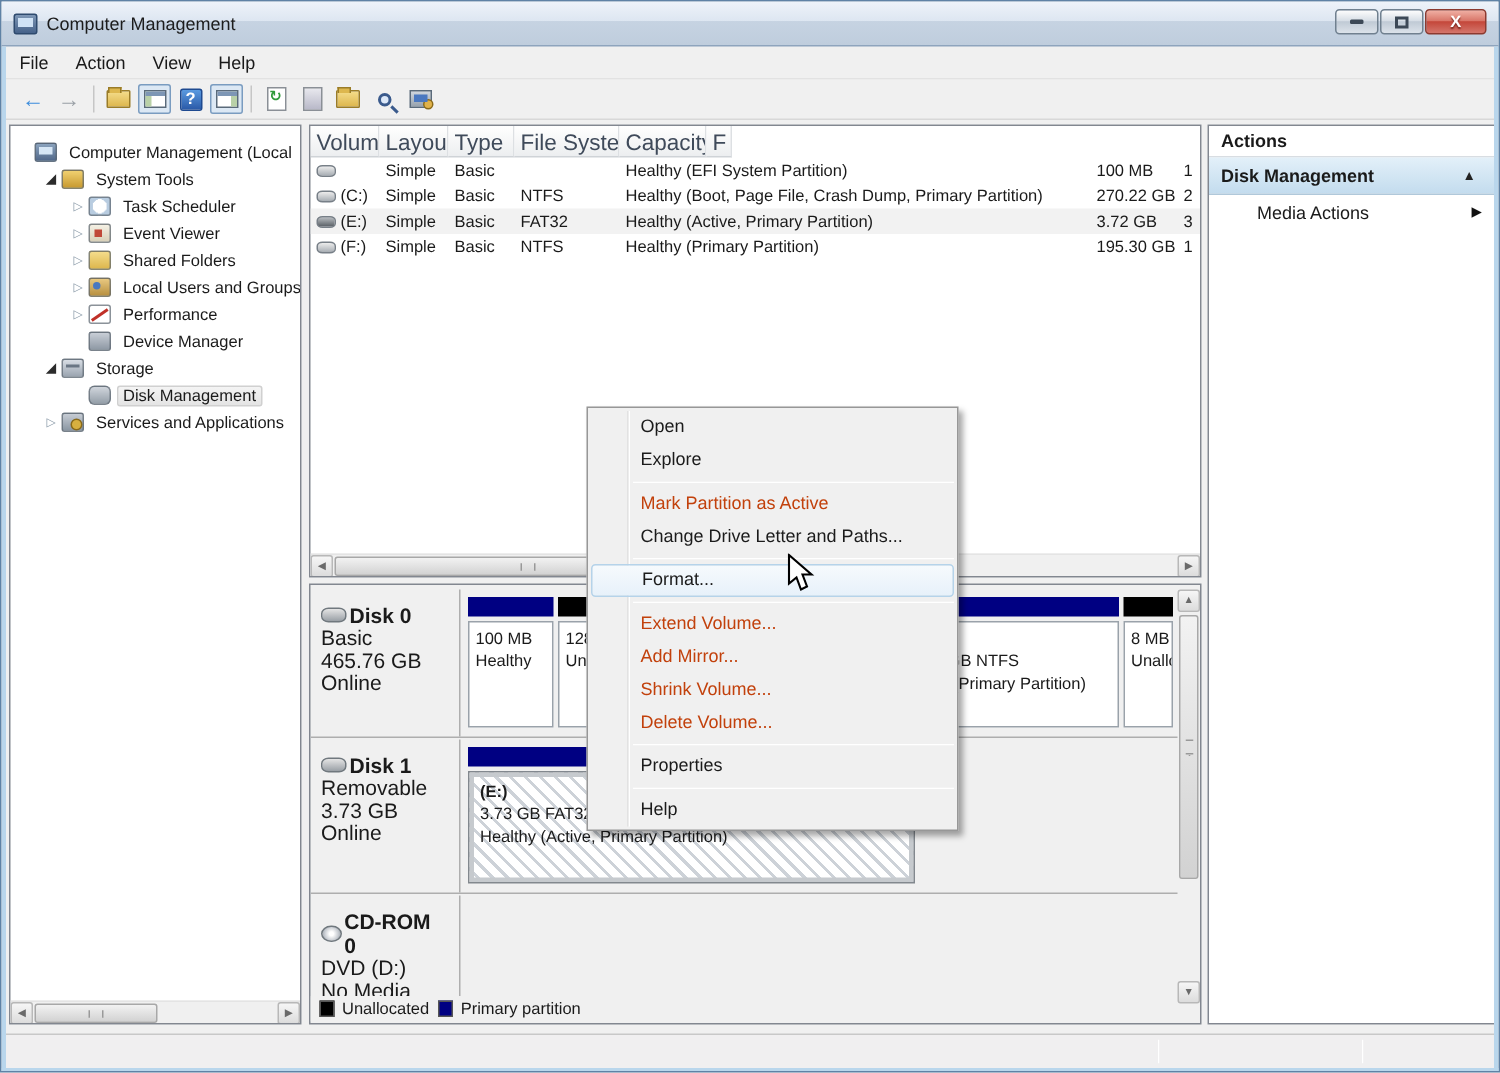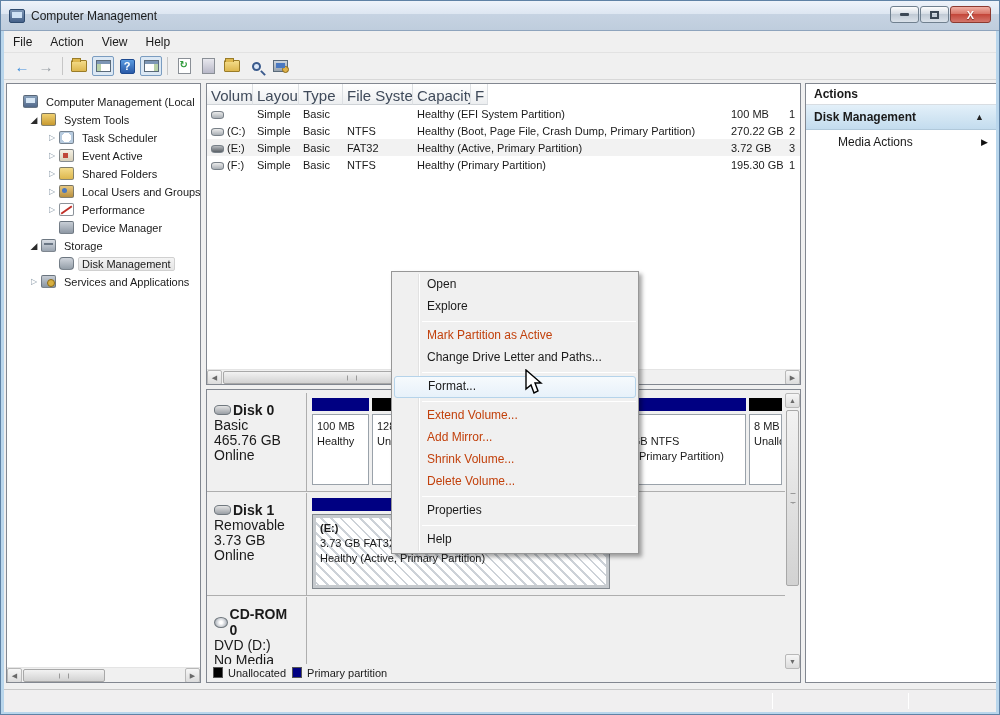--- a/index.html
+++ b/index.html
@@ -214,21 +214,21 @@
           <span class="tlabel">System Tools</span>
         </div>
         <div class="tree-row" style="padding-left: 38px;">
           <span class="expander">▷</span>
           <span class="ticon ic-scheduler"></span>
           <span class="tlabel">Task Scheduler</span>
         </div>
         <div class="tree-row" style="padding-left: 38px;">
           <span class="expander">▷</span>
           <span class="ticon ic-event"></span>
-          <span class="tlabel">Event Active</span>
+          <span class="tlabel">Event Viewer</span>
         </div>
         <div class="tree-row" style="padding-left: 38px;">
           <span class="expander">▷</span>
           <span class="ticon ic-folder"></span>
           <span class="tlabel">Shared Folders</span>
         </div>
         <div class="tree-row" style="padding-left: 38px;">
           <span class="expander">▷</span>
           <span class="ticon ic-users"></span>
           <span class="tlabel">Local Users and Groups</span>

